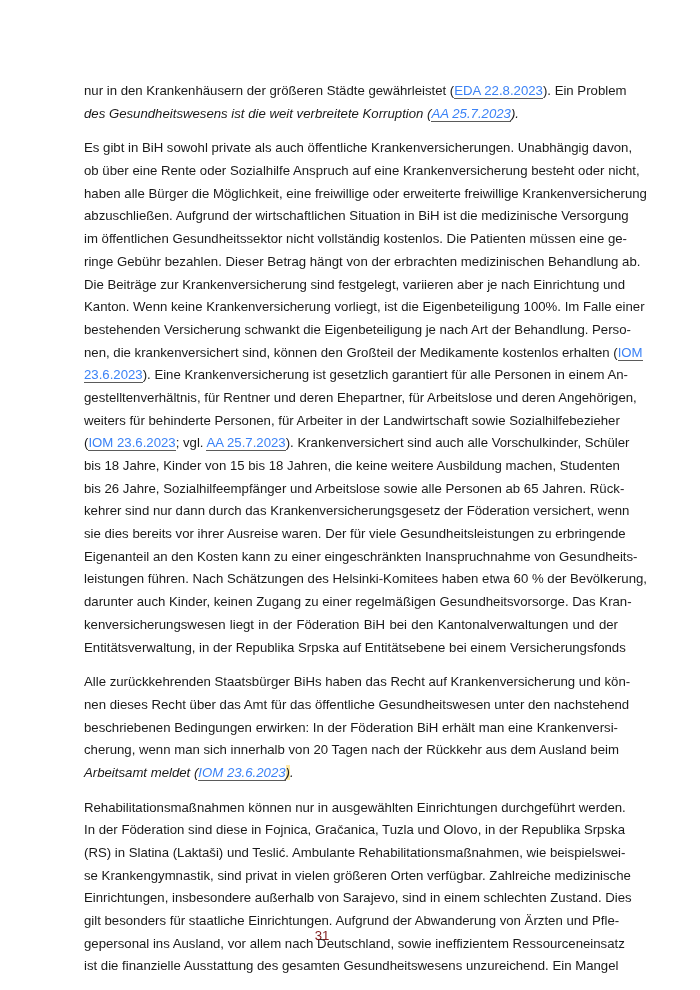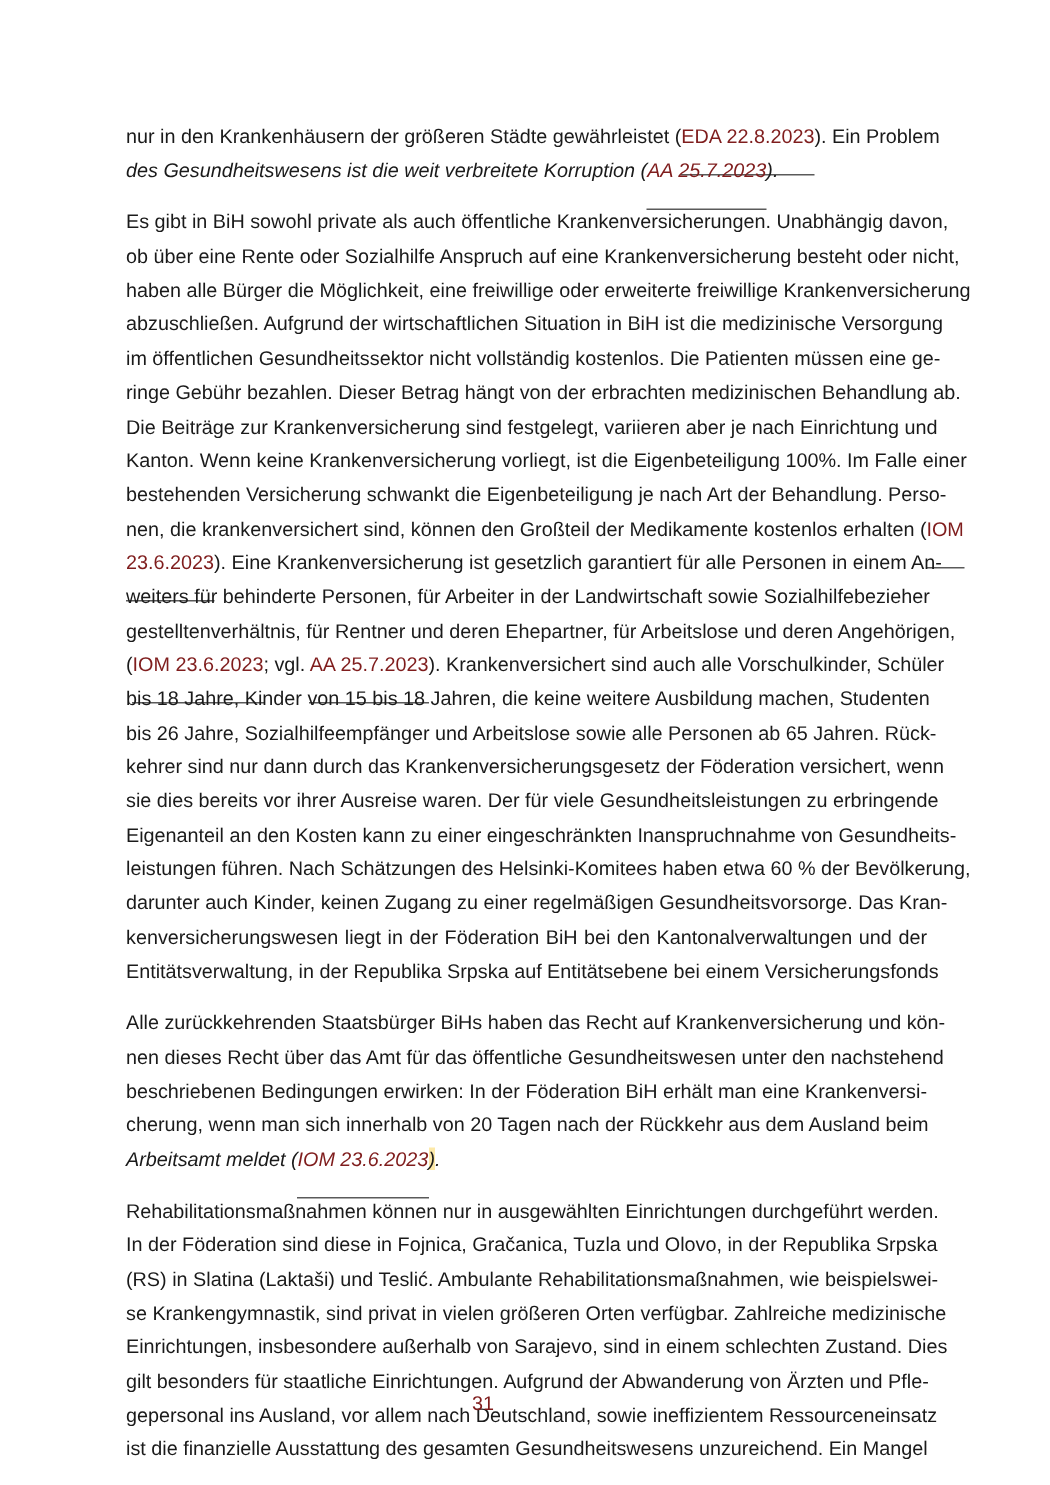--- a/index.html
+++ b/index.html
@@ -31,24 +31,24 @@
       height: 22.7px;
       white-space: nowrap;
       text-align: justify;
       text-align-last: justify;
     }
     .line.last {
       text-align-last: left;
       font-style: italic;
     }
     .ref {
-      color: #7f1d1d;
+      color: #3b82f6;
       text-decoration: none;
       border-bottom: 1.2px solid #5a5a5a;
-      padding-bottom: 18px;
+      padding-bottom: 0px;
       cursor: pointer;
     }
     .hl {
       background: #fde9a8;
     }
     .page-number {
       position: absolute;
       top: 928px;
       left: 0;
       width: 644px;
@@ -70,22 +70,22 @@
       <span class="line"><span>ob über eine Rente oder Sozialhilfe Anspruch auf eine Krankenversicherung besteht oder nicht,</span></span>
       <span class="line"><span>haben alle Bürger die Möglichkeit, eine freiwillige oder erweiterte freiwillige Krankenversicherung</span></span>
       <span class="line"><span>abzuschließen. Aufgrund der wirtschaftlichen Situation in BiH ist die medizinische Versorgung</span></span>
       <span class="line"><span>im öffentlichen Gesundheitssektor nicht vollständig kostenlos. Die Patienten müssen eine ge-</span></span>
       <span class="line"><span>ringe Gebühr bezahlen. Dieser Betrag hängt von der erbrachten medizinischen Behandlung ab.</span></span>
       <span class="line"><span>Die Beiträge zur Krankenversicherung sind festgelegt, variieren aber je nach Einrichtung und</span></span>
       <span class="line"><span>Kanton. Wenn keine Krankenversicherung vorliegt, ist die Eigenbeteiligung 100%. Im Falle einer</span></span>
       <span class="line"><span>bestehenden Versicherung schwankt die Eigenbeteiligung je nach Art der Behandlung. Perso-</span></span>
       <span class="line"><span>nen, die krankenversichert sind, können den Großteil der Medikamente kostenlos erhalten (</span><a class="ref">IOM</a></span>
       <span class="line"><a class="ref">23.6.2023</a><span>). Eine Krankenversicherung ist gesetzlich garantiert für alle Personen in einem An-</span></span>
+      <span class="line"><span>gestelltenverhältnis, für Rentner und deren Ehepartner, für Arbeitslose und deren Angehörigen,</span></span>
       <span class="line"><span>weiters für behinderte Personen, für Arbeiter in der Landwirtschaft sowie Sozialhilfebezieher</span></span>
-      <span class="line"><span>gestelltenverhältnis, für Rentner und deren Ehepartner, für Arbeitslose und deren Angehörigen,</span></span>
       <span class="line"><span>(</span><a class="ref">IOM 23.6.2023</a><span>; vgl. </span><a class="ref">AA 25.7.2023</a><span>). Krankenversichert sind auch alle Vorschulkinder, Schüler</span></span>
       <span class="line"><span>bis 18 Jahre, Kinder von 15 bis 18 Jahren, die keine weitere Ausbildung machen, Studenten</span></span>
       <span class="line"><span>bis 26 Jahre, Sozialhilfeempfänger und Arbeitslose sowie alle Personen ab 65 Jahren. Rück-</span></span>
       <span class="line"><span>kehrer sind nur dann durch das Krankenversicherungsgesetz der Föderation versichert, wenn</span></span>
       <span class="line"><span>sie dies bereits vor ihrer Ausreise waren. Der für viele Gesundheitsleistungen zu erbringende</span></span>
       <span class="line"><span>Eigenanteil an den Kosten kann zu einer eingeschränkten Inanspruchnahme von Gesundheits-</span></span>
       <span class="line"><span>leistungen führen. Nach Schätzungen des Helsinki-Komitees haben etwa 60 % der Bevölkerung,</span></span>
       <span class="line"><span>darunter auch Kinder, keinen Zugang zu einer regelmäßigen Gesundheitsvorsorge. Das Kran-</span></span>
       <span class="line"><span>kenversicherungswesen liegt in der Föderation BiH bei den Kantonalverwaltungen und der</span></span>
       <span class="line"><span>Entitätsverwaltung, in der Republika Srpska auf Entitätsebene bei einem Versicherungsfonds</span></span>

